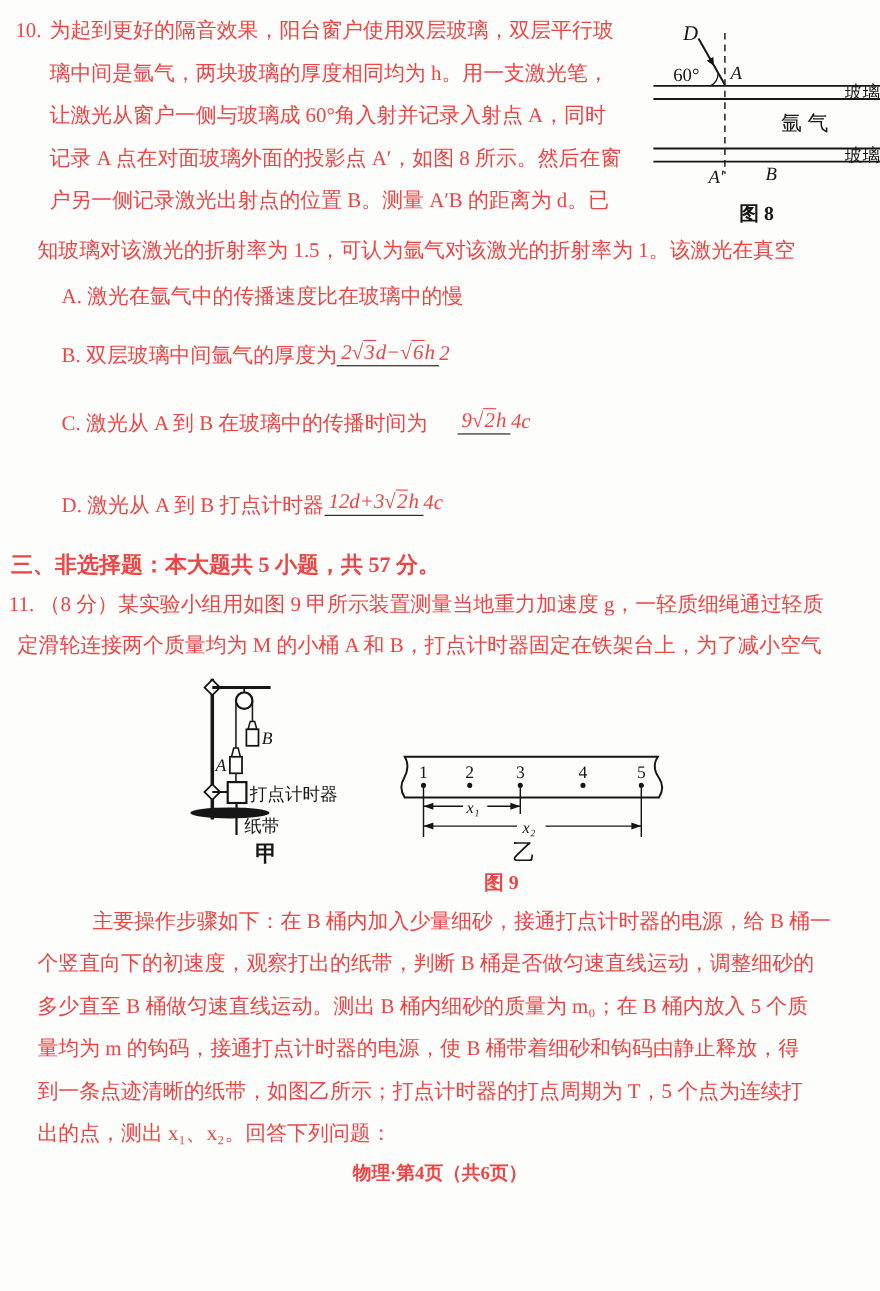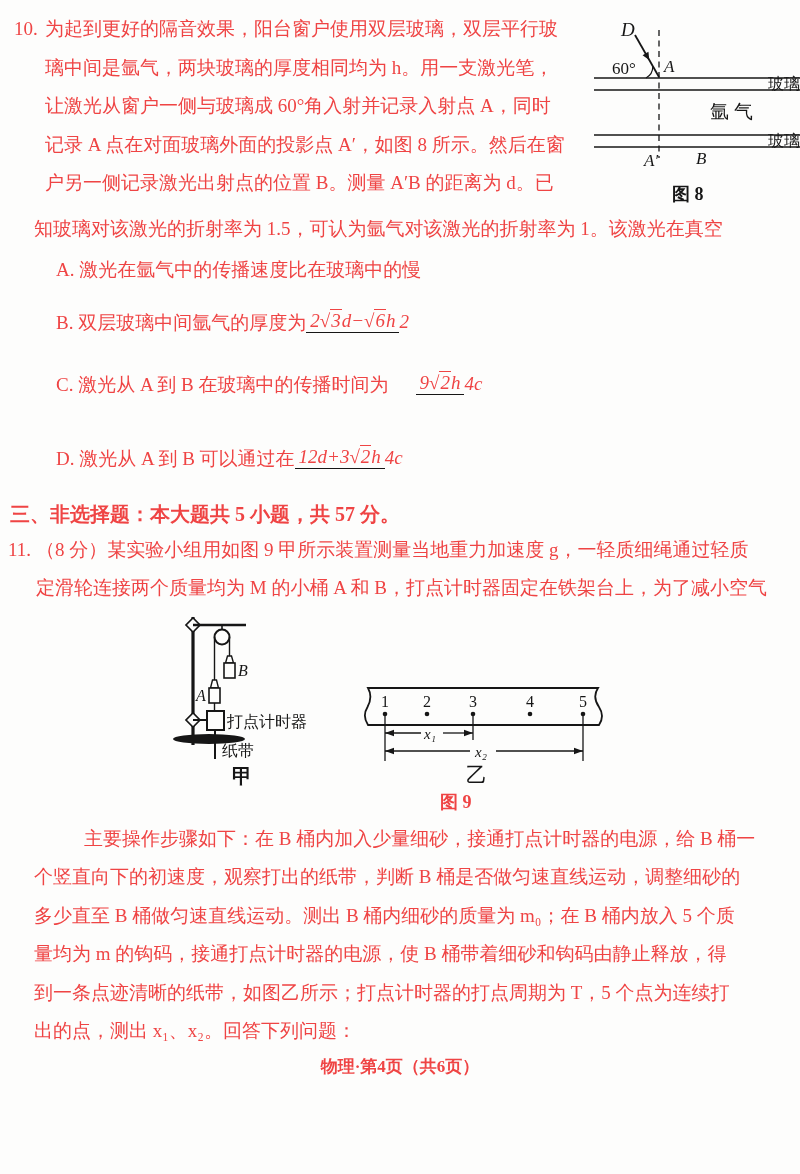--- a/index.html
+++ b/index.html
@@ -37,21 +37,21 @@
   .frac { display:inline-flex; flex-direction:row; align-items:center;
           font-style:italic; font-size:19px; line-height:1.12; transform:translateY(-1px); }
   .frac .num { padding:0 4px 1px 4px; border-bottom:1.6px solid #161616; }
   .frac .den { padding-top:1px; }
   .radicand { border-top:1.5px solid currentColor; padding:0 1px; }
 
   .sechead { padding-left:10px; margin-top:8px; font-size:20px; font-weight:bold;
              line-height:34px; white-space:nowrap; }
   .q11first { padding-left:8px; }
   .q11first .qnum { width:28px; }
-  .ind2 { padding-left:36px; }
+  .ind2 { padding-left:16px; }
 
   .figure9 { position:relative; height:212px; }
   .figjia { position:absolute; left:148px; top:0; }
   .figyi  { position:absolute; left:338px; top:52px; }
   .figcap { position:absolute; left:440px; top:182px; font-size:18px; font-weight:bold; }
   .jia-cap { font-size:20px; font-weight:bold; }
   .yi-cap  { font-size:21px; }
 
   .para .tline { padding-left:34px; }
   .para .firstind { padding-left:84px; }
@@ -113,21 +113,21 @@
 
   <div class="optrow row-c">
     <span class="optlabel">C. 激光从 A 到 B 在玻璃中的传播时间为</span>
     <span class="frac">
         <span class="num">9<span>√<span class="radicand">2</span></span>h</span>
         <span class="den">4c</span>
       </span>
   </div>
 
   <div class="optrow row-d">
-    <span class="optlabel">D. 激光从 A 到 B 可以通过在</span>
+    <span class="optlabel">D. 激光从 A 到 B 打点计时器</span>
     <span class="frac">
         <span class="num">12d+3<span>√<span class="radicand">2</span></span>h</span>
         <span class="den">4c</span>
       </span>
   </div>
 
   <div class="sechead">三、非选择题：本大题共 5 小题，共 57 分。</div>
 
   <div class="tline q11first"><span class="qnum">11.</span><span>（8 分）某实验小组用如图 9 甲所示装置测量当地重力加速度 g，一轻质细绳通过轻质</span></div>
   <div class="tline ind2">定滑轮连接两个质量均为 M 的小桶 A 和 B，打点计时器固定在铁架台上，为了减小空气</div>

